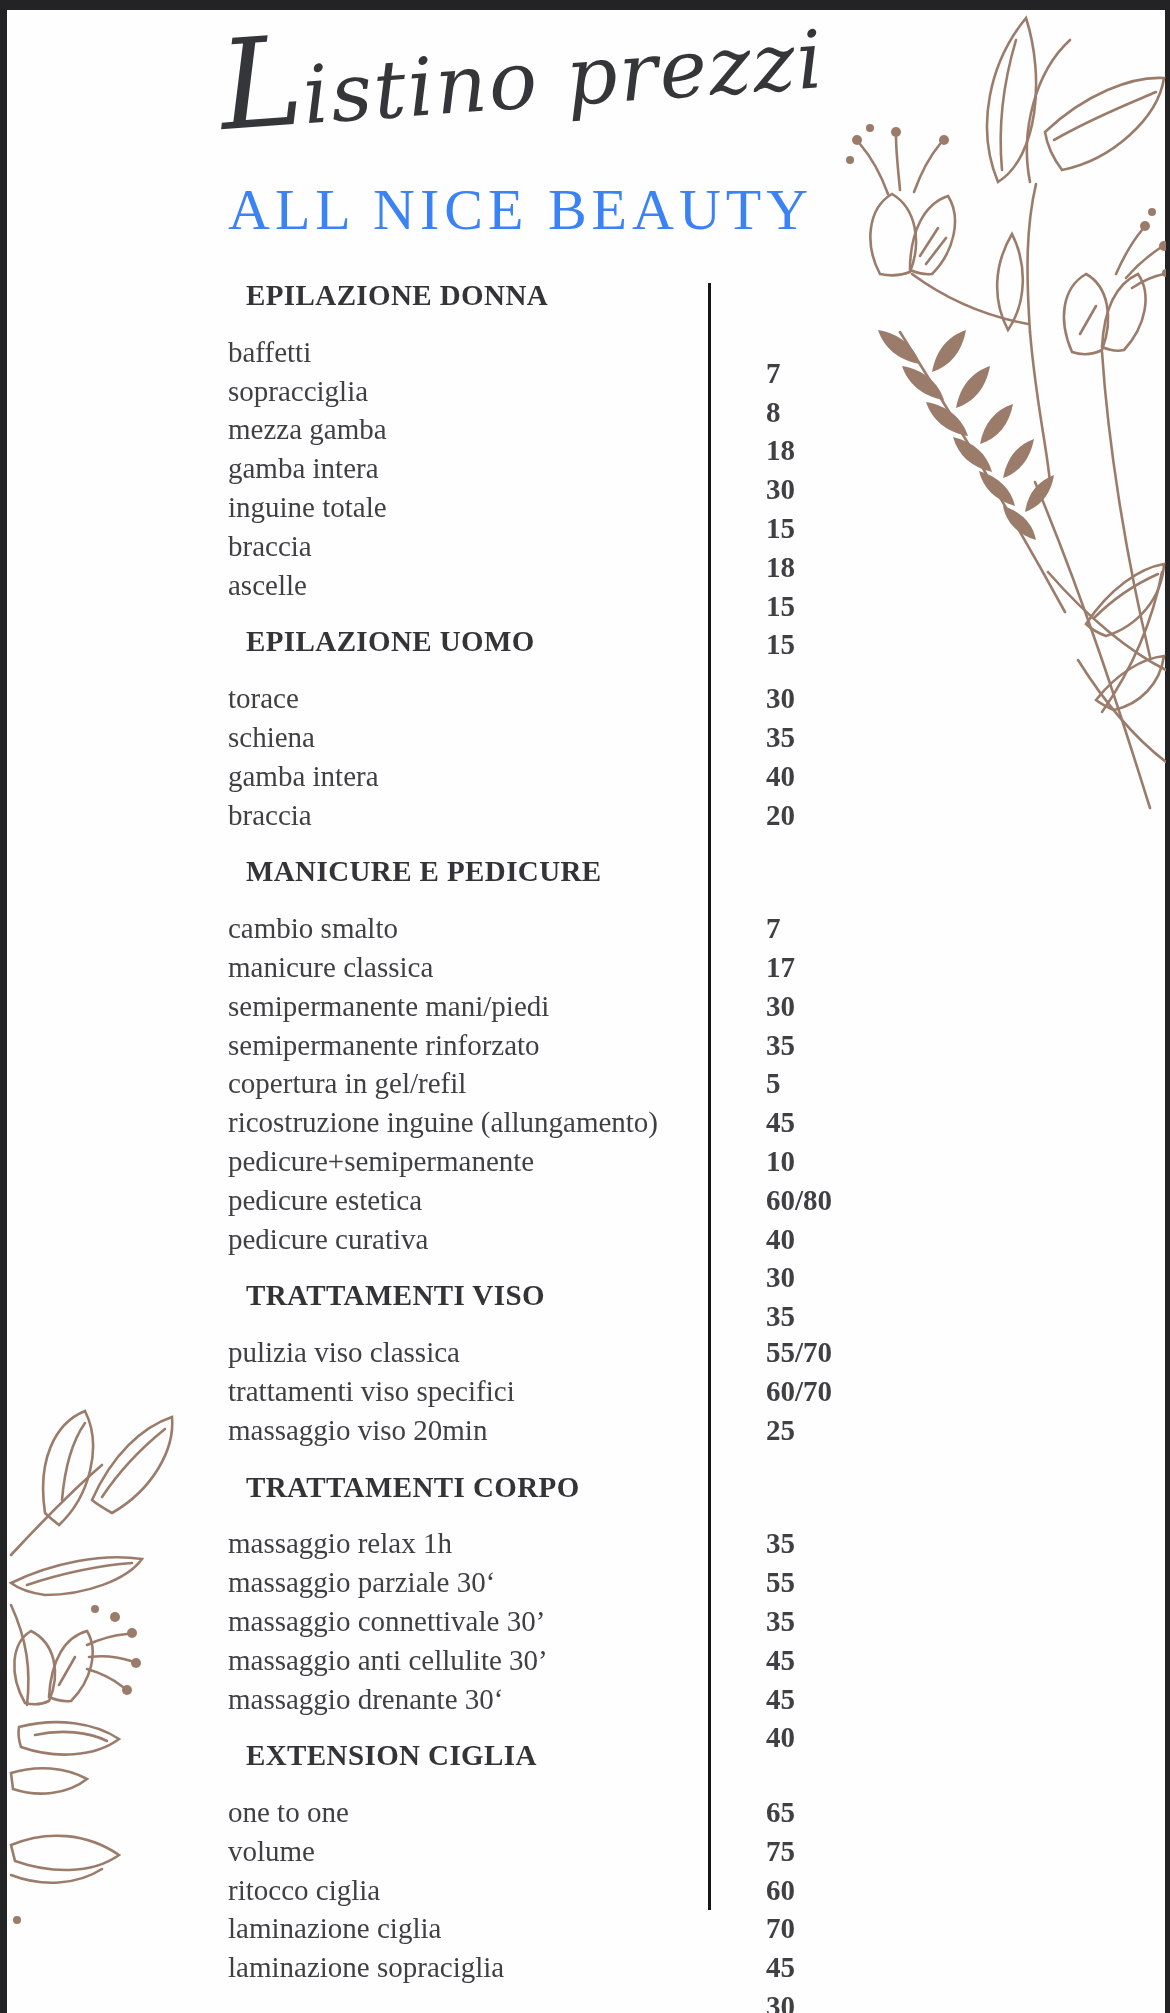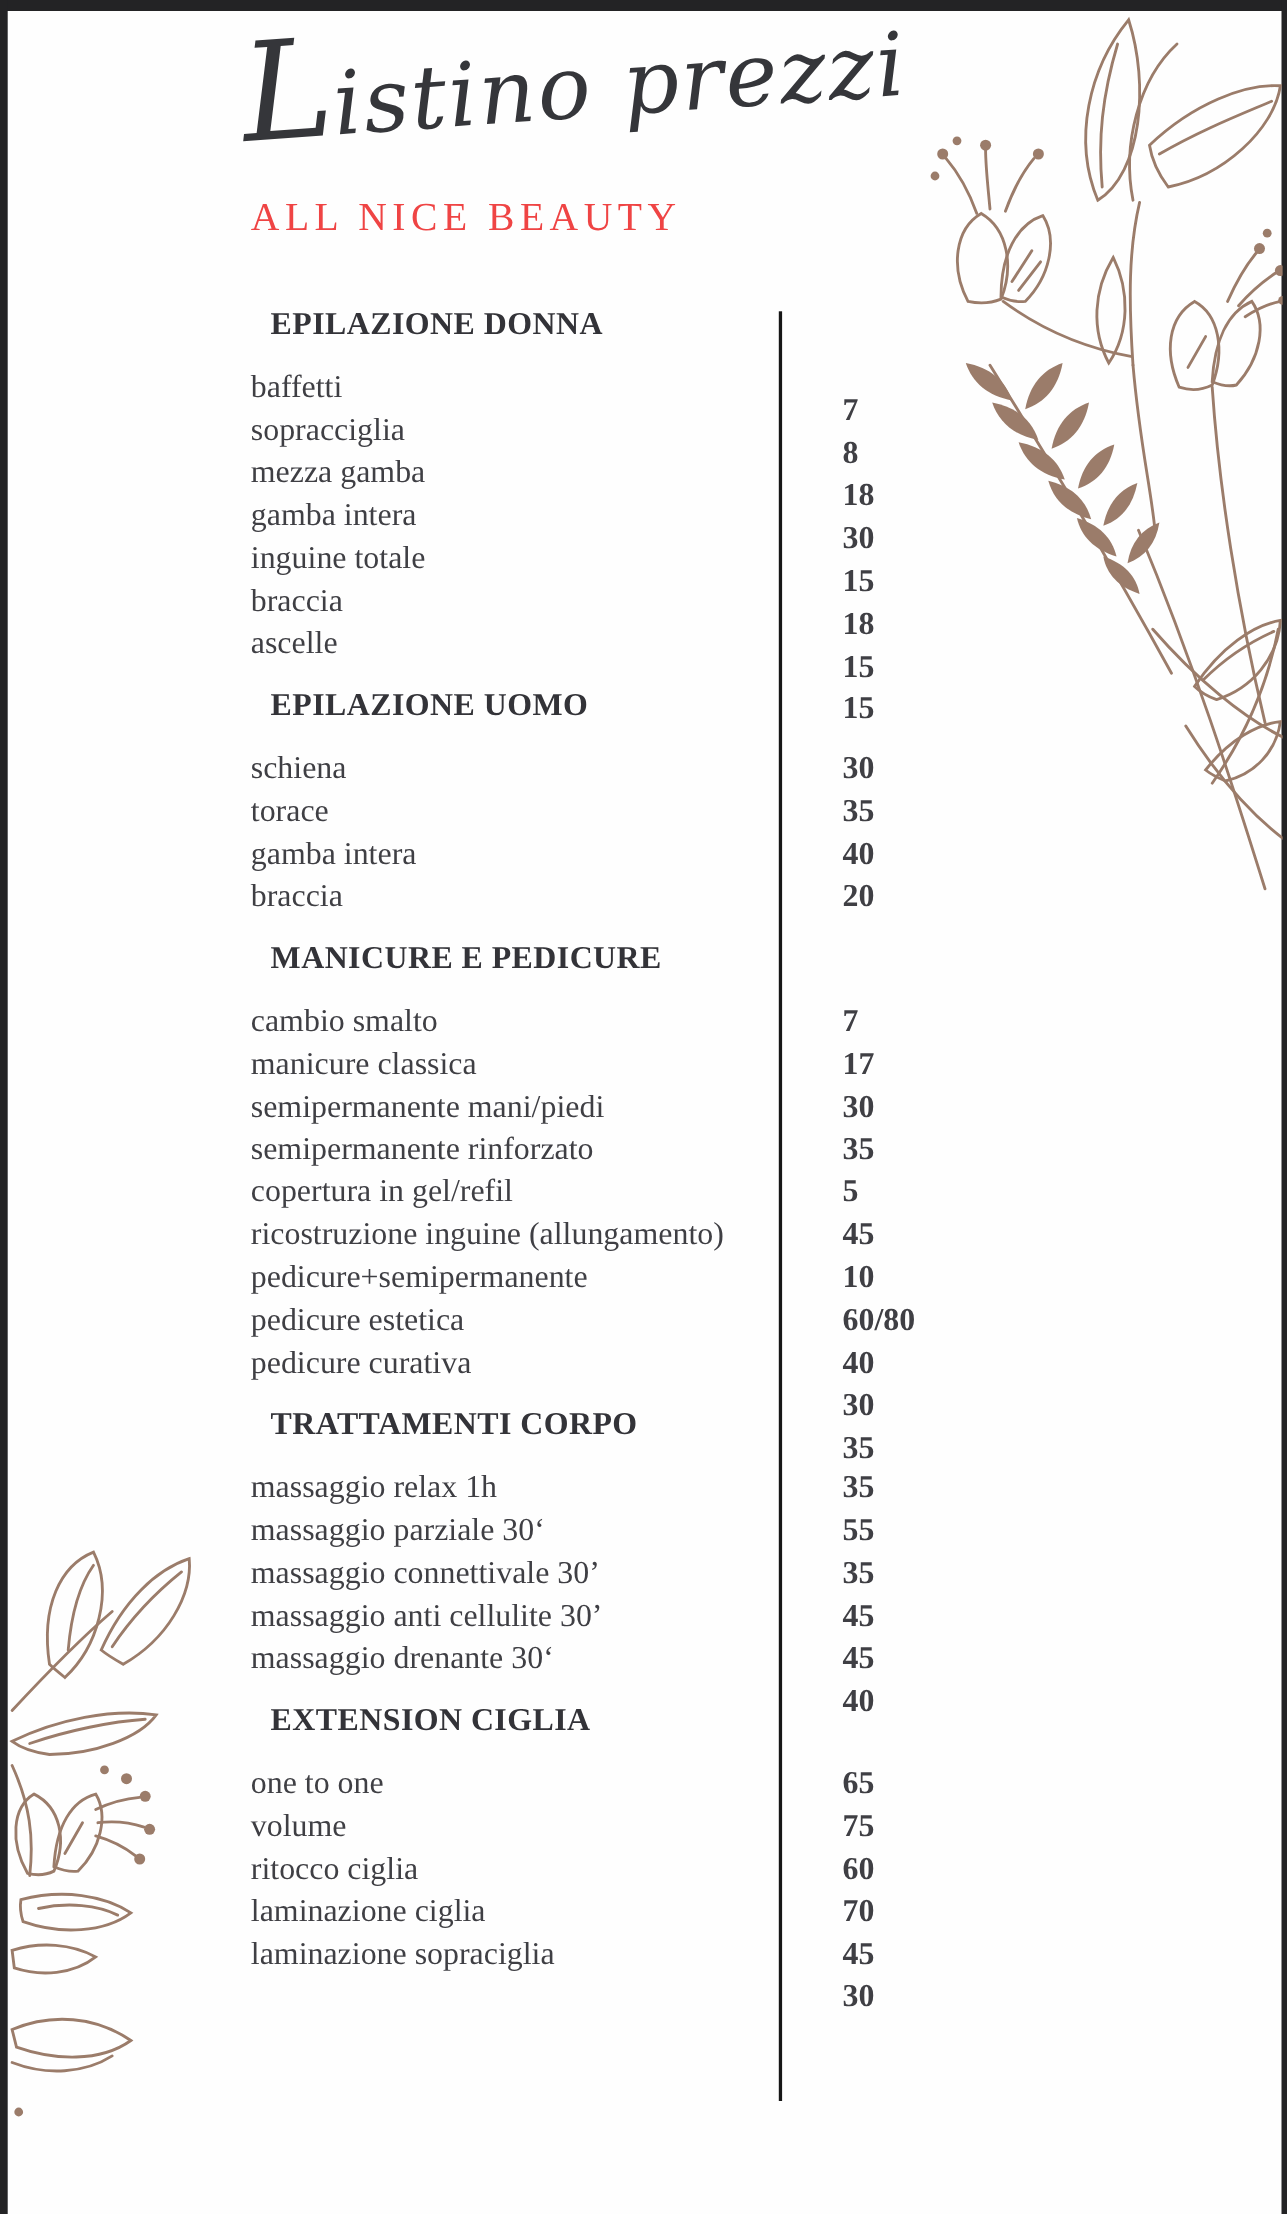--- a/index.html
+++ b/index.html
@@ -31,22 +31,22 @@
     font-style:italic;font-weight:400;
     font-size:80px;color:#35363a;
     letter-spacing:2px;white-space:nowrap;
     transform:rotate(-4deg);transform-origin:left bottom;
   }
   .script-title::first-letter{font-size:1.55em;letter-spacing:0;}
 
   
   .brand{
     position:absolute;left:228px;top:176px;width:480px;
-    text-align:left;
-    font-size:36px;letter-spacing:5px;color:#ef4444;
+    text-align:right;
+    font-size:58px;letter-spacing:5px;color:#3b82f6;
     white-space:nowrap;
   }
 
   
   .menu{position:absolute;left:228px;top:258px;width:560px;}
   .sec-title{
     margin:18px;font-size:29px;font-weight:bold;color:var(--ink-strong);
     letter-spacing:0.4px;line-height:38.8px;height:38.8px;white-space:nowrap;
   }
   .sec-body{position:relative;}
@@ -211,22 +211,22 @@
             <li class="price">18</li>
             <li class="price">15</li>
             <li class="price">15</li>
           </ul>
     </div>
   </section>
       <section class="section">
     <h2 class="sec-title">EPILAZIONE UOMO</h2>
     <div class="sec-body">
       <ul class="items">
+            <li class="item">torace</li>
             <li class="item">schiena</li>
-            <li class="item">torace</li>
             <li class="item">gamba intera</li>
             <li class="item">braccia</li>
           </ul>
       <ul class="prices">
             <li class="price">30</li>
             <li class="price">35</li>
             <li class="price">40</li>
             <li class="price">20</li>
           </ul>
     </div>
@@ -254,20 +254,35 @@
             <li class="price">45</li>
             <li class="price">10</li>
             <li class="price">60/80</li>
             <li class="price">40</li>
             <li class="price">30</li>
             <li class="price">35</li>
           </ul>
     </div>
   </section>
       <section class="section">
+    <h2 class="sec-title">TRATTAMENTI VISO</h2>
+    <div class="sec-body">
+      <ul class="items">
+            <li class="item">pulizia viso classica</li>
+            <li class="item">trattamenti viso specifici</li>
+            <li class="item">massaggio viso 20min</li>
+          </ul>
+      <ul class="prices">
+            <li class="price">55/70</li>
+            <li class="price">60/70</li>
+            <li class="price">25</li>
+          </ul>
+    </div>
+  </section>
+      <section class="section">
     <h2 class="sec-title">TRATTAMENTI CORPO</h2>
     <div class="sec-body">
       <ul class="items">
             <li class="item">massaggio relax 1h</li>
             <li class="item">massaggio parziale 30‘</li>
             <li class="item">massaggio connettivale 30’</li>
             <li class="item">massaggio anti cellulite 30’</li>
             <li class="item">massaggio drenante 30‘</li>
           </ul>
       <ul class="prices">

